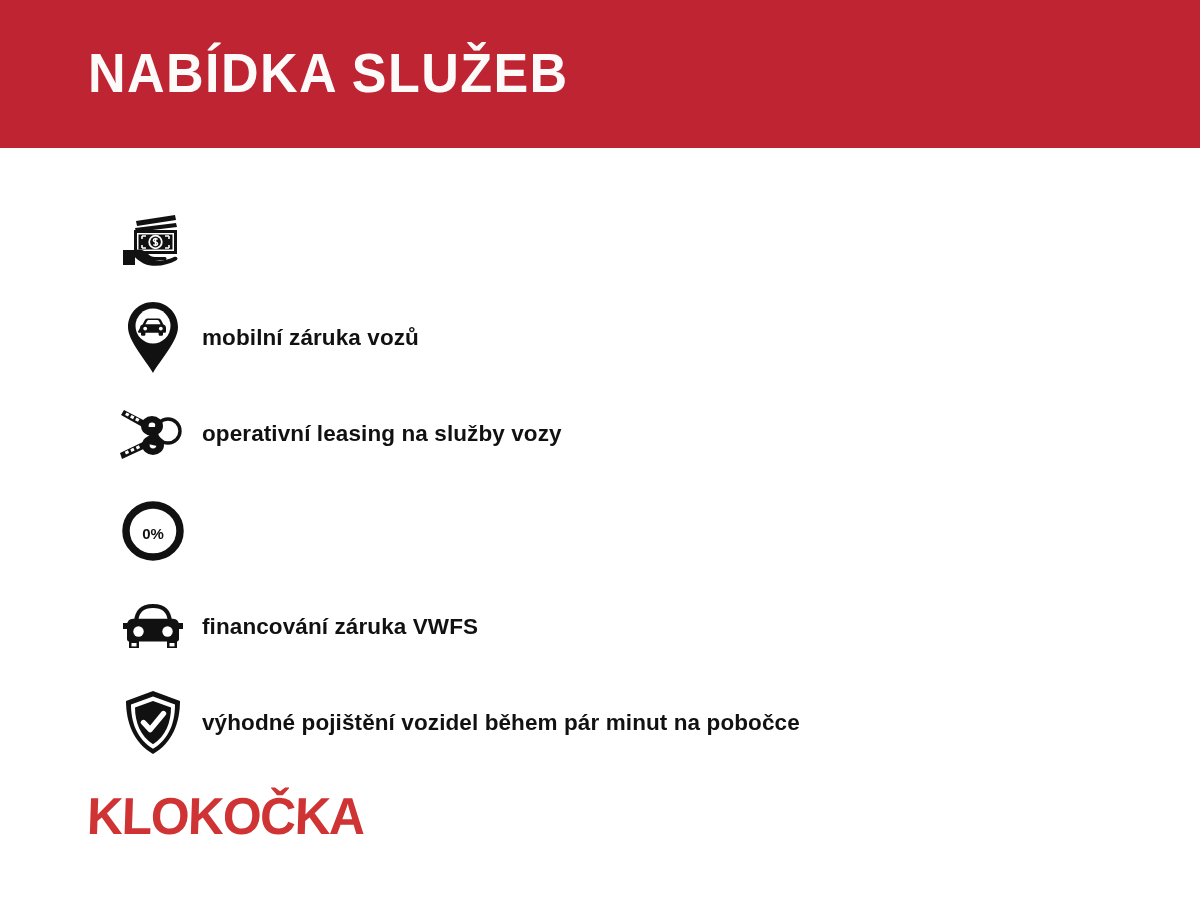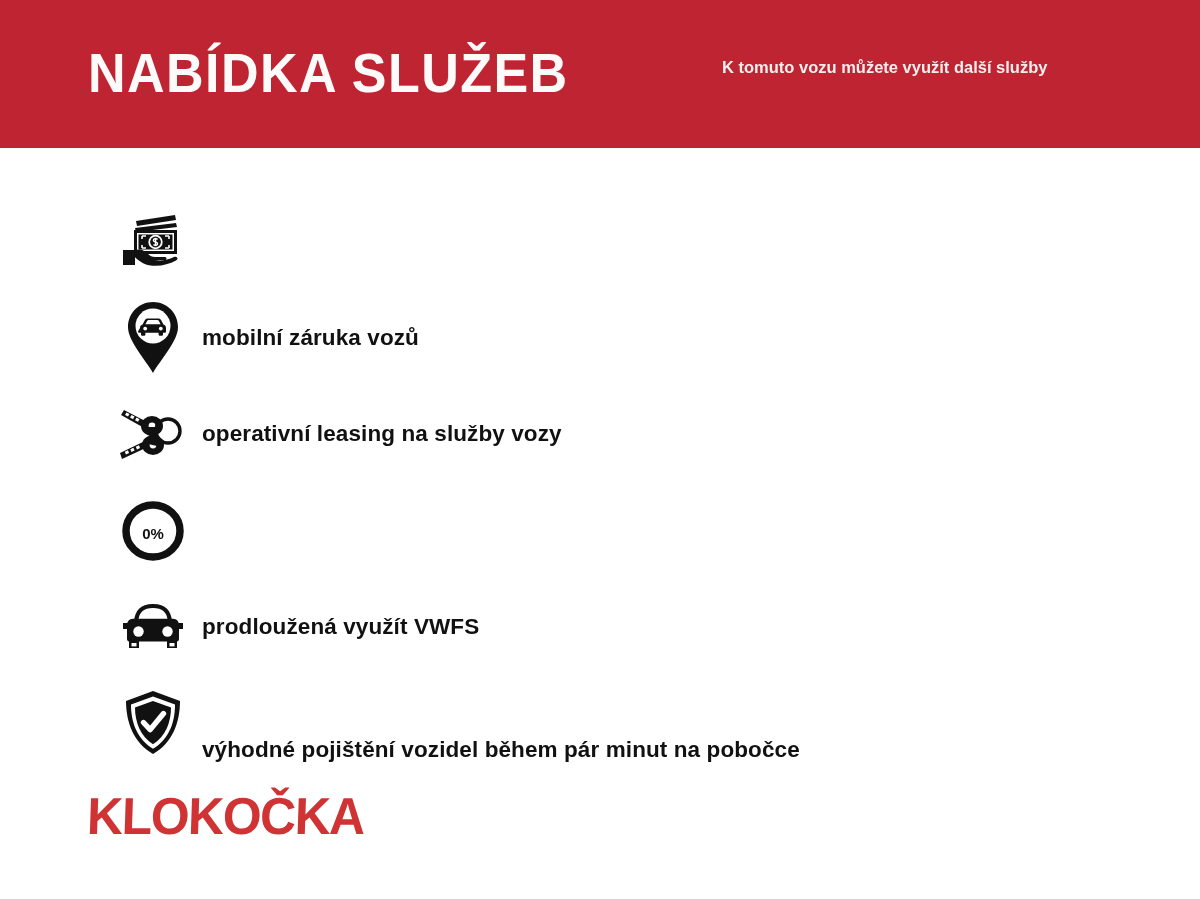--- a/index.html
+++ b/index.html
@@ -86,21 +86,21 @@
     margin-left: 14px;
     letter-spacing: 0.1px;
   }
 
   
   .r0 { top: 53px; }
   .r1 { top: 150px; }
   .r2 { top: 246px; }
   .r3 { top: 343px; }
   .r4 { top: 439px; }
-  .r5 { top: 535px; align-items: flex-end; }
+  .r5 { top: 535px; }
 
   
   .logo {
     position: absolute;
     left: 88px;
     top: 790px;
     font-size: 52px;
     line-height: 52px;
     font-weight: 700;
     color: #cf3333;
@@ -109,21 +109,20 @@
     transform-origin: left top;
     white-space: nowrap;
   }
 </style>
 </head>
 <body>
 
 <div class="banner">
   <div class="banner-title">NABÍDKA SLUŽEB</div>
   <div class="banner-subtitle">
-    <span>K tomuto vozu můžete využít další služby</span>
   </div>
 </div>
 
 <div class="services">
 
   <div class="service-row r0">
     <span class="service-icon">
       <svg width="60" height="58" viewBox="0 0 60 58" fill="none">
 
         <path d="M13 9 L52 3 L53 8 L14 14 Z" fill="#111"></path>
@@ -219,21 +218,21 @@
 
         <circle cx="17.5" cy="30.5" r="5.2" fill="#fff"></circle>
         <circle cx="46.5" cy="30.5" r="5.2" fill="#fff"></circle>
 
         <rect x="8" y="40" width="10" height="7" fill="#111"></rect>
         <rect x="46" y="40" width="10" height="7" fill="#111"></rect>
         <rect x="10.5" y="42" width="5" height="3.4" fill="#fff"></rect>
         <rect x="48.5" y="42" width="5" height="3.4" fill="#fff"></rect>
       </svg>
     </span>
-    <span class="service-label">prodloužená využít VWFS</span>
+    <span class="service-label">financování záruka VWFS</span>
   </div>
 
   <div class="service-row r5">
     <span class="service-icon">
       <svg width="58" height="66" viewBox="0 0 58 66" fill="none">
         <path d="M29 1 L56 11 C56 33 48 53 29 64 C10 53 2 33 2 11 Z" fill="#111"></path>
         <path d="M29 6.5 L51 14.6 C51 33 44.6 49.6 29 58.8 C13.4 49.6 7 33 7 14.6 Z" fill="#fff"></path>
         <path d="M29 11 L47 17.6 C47 32.4 41.6 46.4 29 54.2 C16.4 46.4 11 32.4 11 17.6 Z" fill="#111"></path>
         <path d="M19.5 32.5 L26.2 39.6 L39.5 23.5" stroke="#fff" stroke-width="5.4" fill="none" stroke-linecap="round" stroke-linejoin="round"></path>
       </svg>

